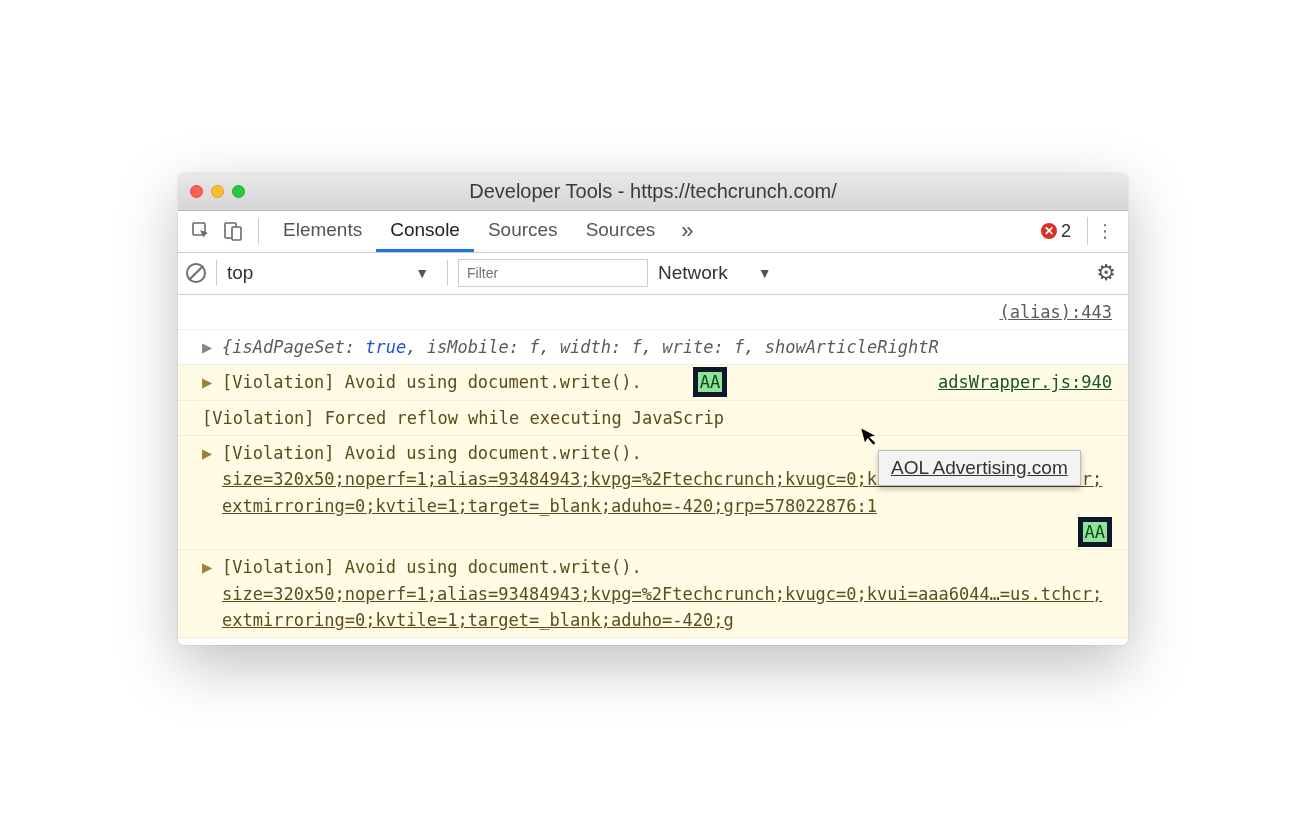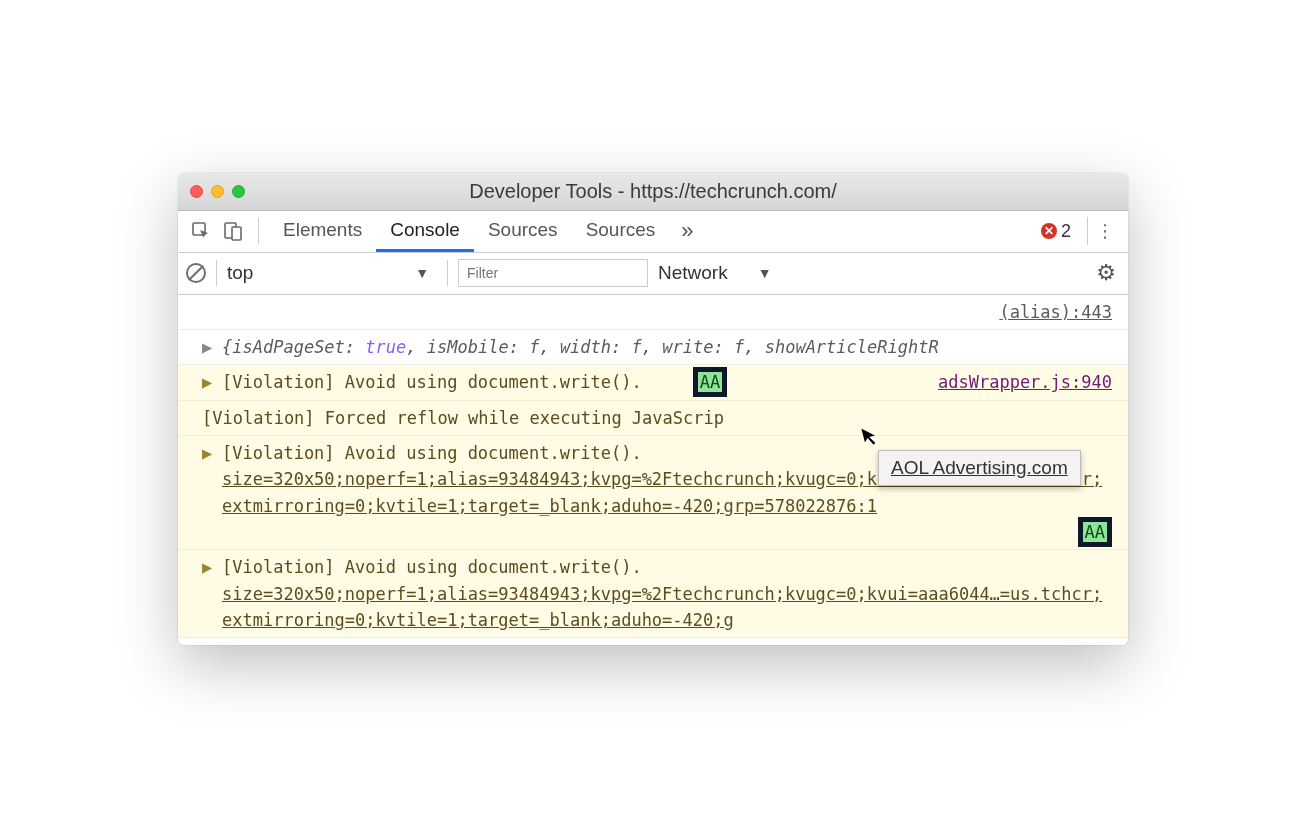--- a/index.html
+++ b/index.html
@@ -127,29 +127,29 @@
   }
   .row.warn { background: #fffbe5; border-bottom-color: #f1edd3; color: #5c4c1e; }
   .row .disclose {
     position: absolute; left: 24px;
     color: #888; width: 14px; display:inline-block;
     cursor: pointer;
   }
   .row.warn .disclose { color: #9a8430; }
   .indent { padding-left: 20px; display: block; }
   .key { font-style: italic; color: #5b5b5b; }
-  .val-true { color: #8b5cf6; font-style: italic; }
+  .val-true { color: #1d4ed8; font-style: italic; }
   .val-f { font-style: italic; color: #5b5b5b; }
   .src {
     float: right;
     text-decoration: underline;
     color: #5b5b5b;
     cursor: pointer;
   }
-  .row.warn .src { color: #701a75; }
+  .row.warn .src { color: #14532d; }
   .link-block {
     text-decoration: underline;
     color: #5c4c1e;
   }
   .badge {
     background: #8fe39a;
     color: #064a0b;
     padding: 0 2px;
     font-weight: 500;
     border: 5px solid #0f172a;

